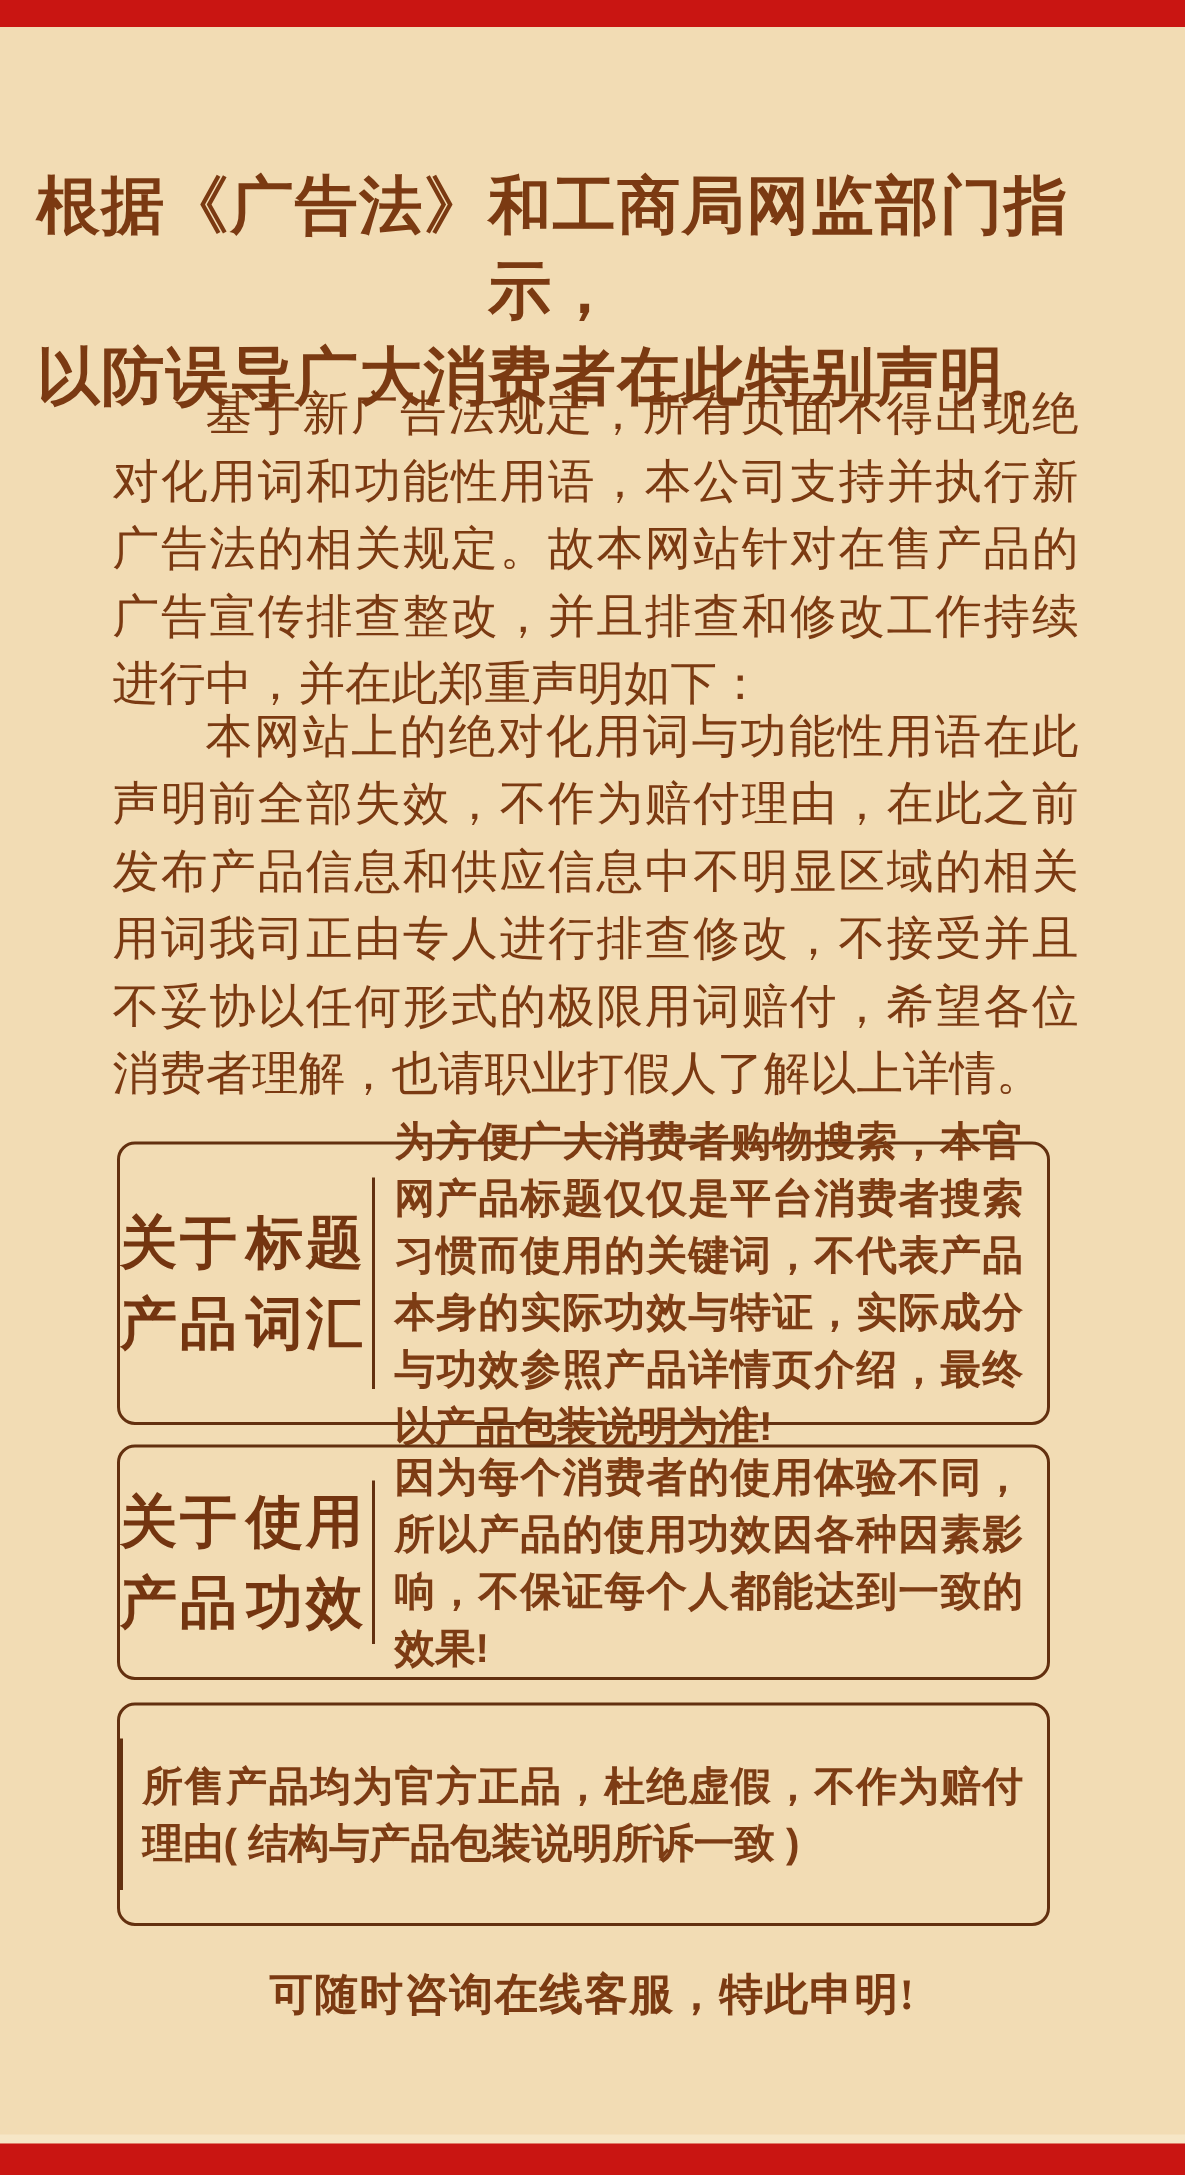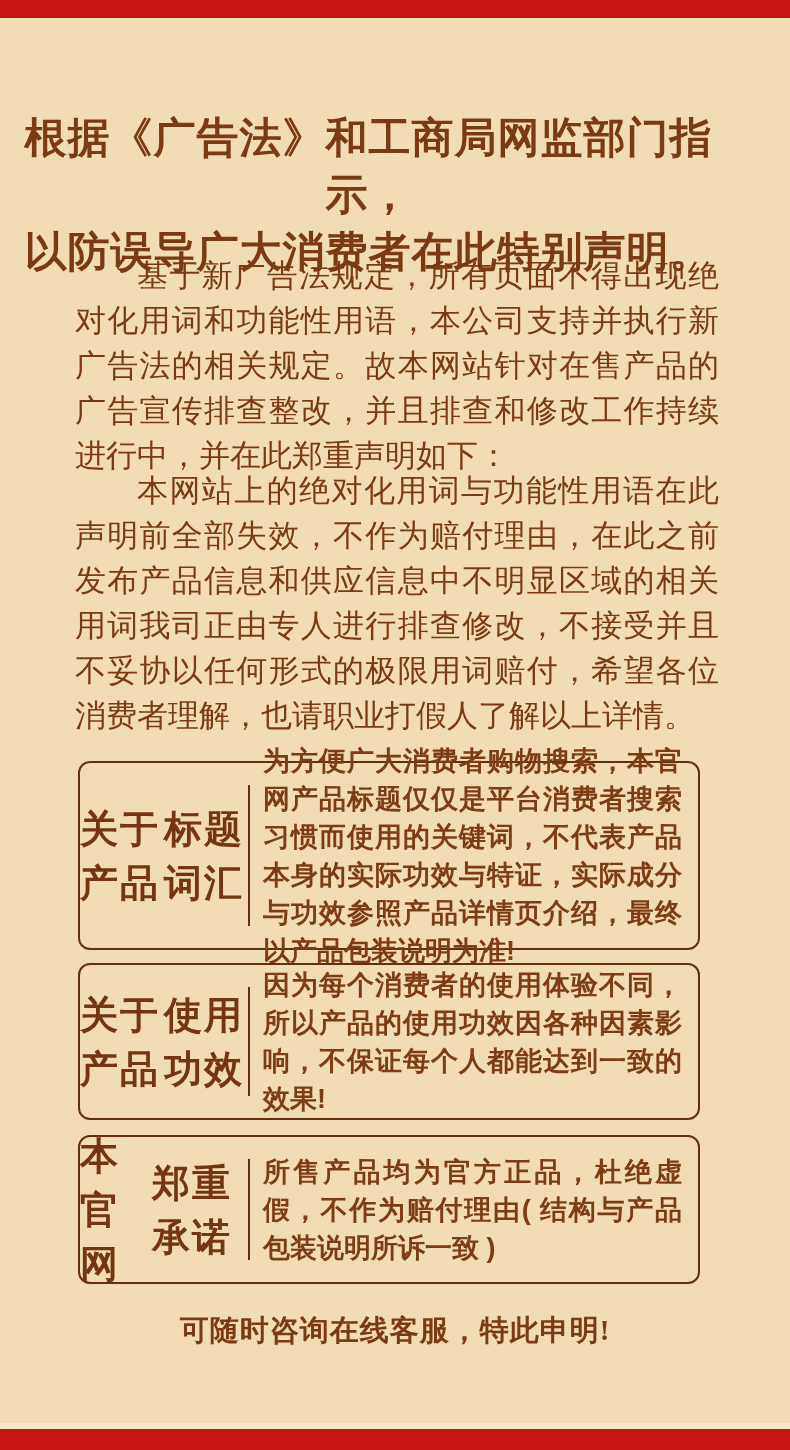--- a/index.html
+++ b/index.html
@@ -147,24 +147,20 @@
       <span class="tline">关于产品</span>
       <span class="tline">使用功效</span>
     </div>
     <div class="notice-divider"></div>
     <div class="notice-text-wrap">
       <div class="notice-text">因为每个消费者的使用体验不同，所以产品的使用功效因各种因素影响，不保证每个人都能达到一致的效果!</div>
     </div>
   </div>
 
   <div class="notice-box b3">
-    <div class="notice-label">
-      <span class="tline">本官网</span>
-      <span class="tline">郑重承诺</span>
-    </div>
     <div class="notice-divider"></div>
     <div class="notice-text-wrap">
       <div class="notice-text">所售产品均为官方正品，杜绝虚假，不作为赔付理由( 结构与产品包装说明所诉一致 )</div>
     </div>
   </div>
 
   <div class="footer-note">
     <span class="tline">可随时咨询在线客服，特此申明!</span>
   </div>
 

